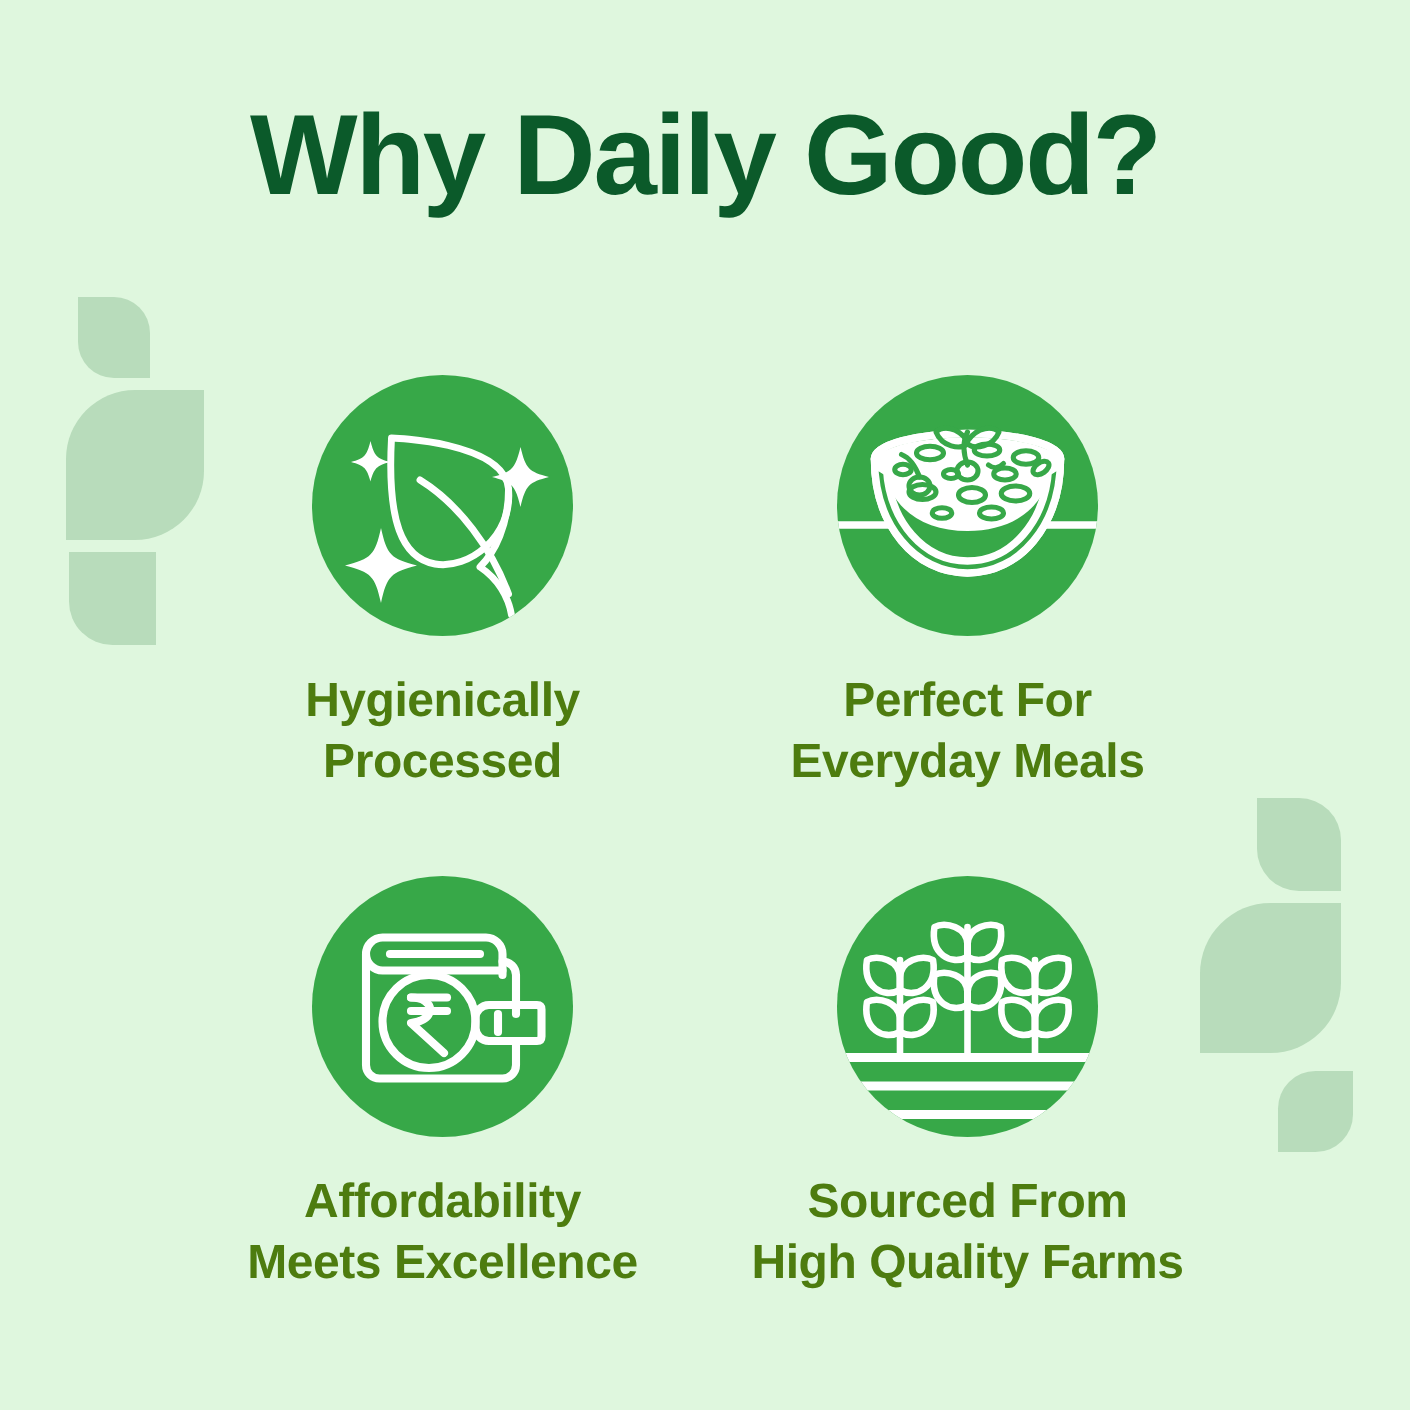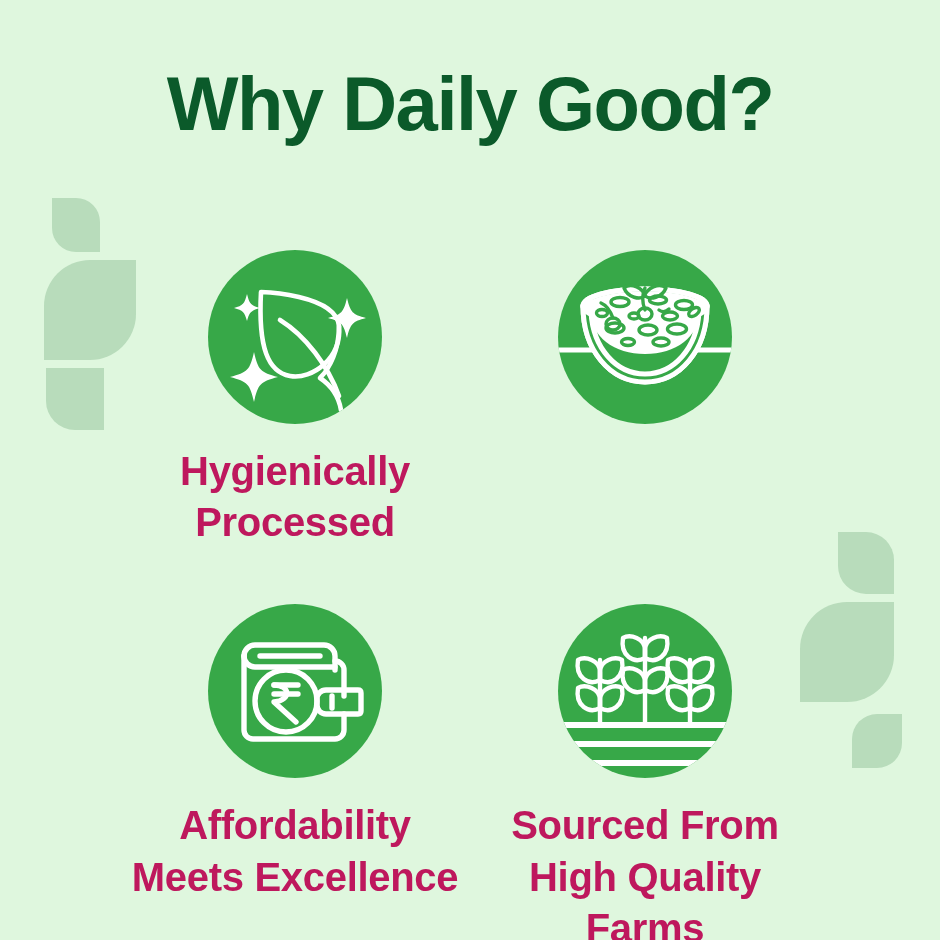--- a/index.html
+++ b/index.html
@@ -110,24 +110,24 @@
     display: flex;
     align-items: center;
     justify-content: center;
     overflow: hidden;
   }
   .icon-circle svg { display: block; }
 
   .feature-label {
     margin-top: 22px;
     text-align: center;
-    font-size: 40px;
+    font-size: 32px;
     line-height: 1.28;
     font-weight: 700;
-    color: #be185d;
+    color: #4d7c0f;
     letter-spacing: -0.3px;
     white-space: pre-line;
     font-family: "Liberation Sans", sans-serif;
   }
 </style>
 </head>
 <body>
 
 <div class="poster">
 
@@ -242,20 +242,22 @@
             <ellipse cx="87" cy="64" rx="7" ry="6"></ellipse>
             <ellipse cx="55" cy="74" rx="7" ry="6"></ellipse>
             <path d="M55 68 C 52 60, 48 55, 43 53"></path>
           </g>
 
           <path d="M25 56 C 25 70, 52 76, 87 76 C 122 76, 149 70, 149 56" fill="none" stroke="#ffffff" stroke-width="0"></path>
           <path d="M29 60 C 33 94, 55 112, 87 112 C 119 112, 141 94, 145 60
                    C 141 74, 33 74, 29 60 Z" fill="#37a848" opacity="0"></path>
         </svg>
       </div>
+      <div class="feature-label">Perfect For
+Everyday Meals</div>
     </div>
 
     <div class="feature">
       <div class="icon-circle">
         <svg width="174" height="174" viewBox="0 0 174 174">
           <g fill="none" stroke="#ffffff" stroke-width="5.4" stroke-linecap="round" stroke-linejoin="round">
 
             <path d="M36 52 C 36 46, 41 41, 47 41 L116 41 C 122 41, 127 46, 127 52 L127 66"></path>
             <path d="M36 52 C 36 58, 41 63, 47 63 L127 63"></path>
             <line x1="52" y1="52" x2="112" y2="52"></line>

